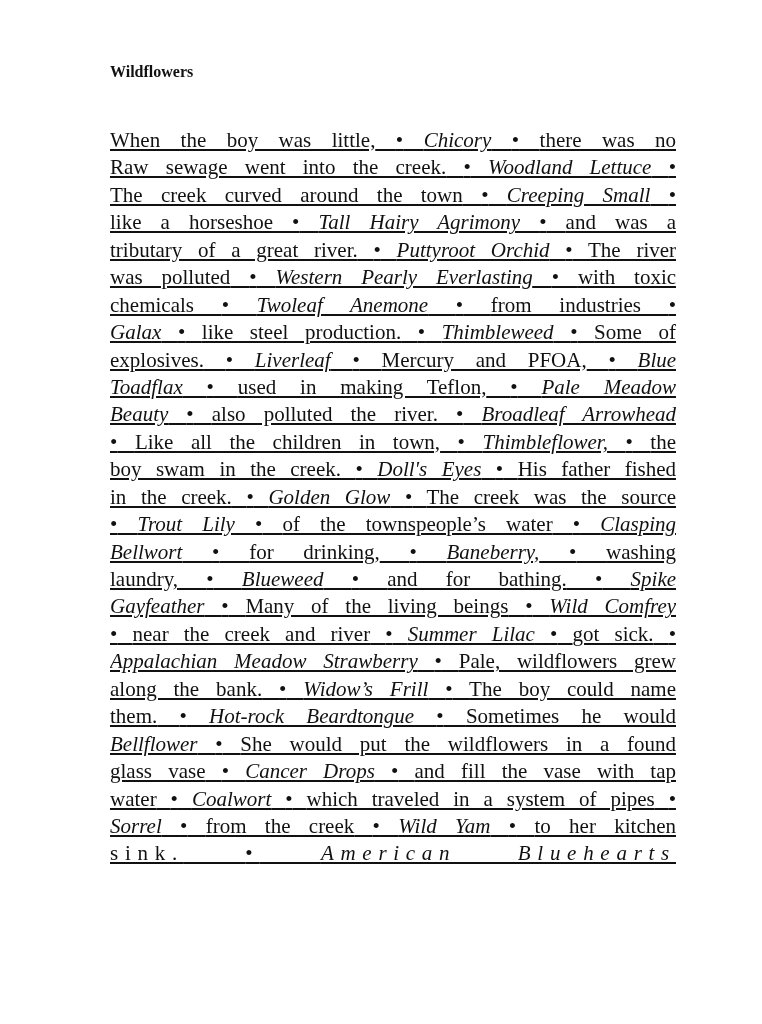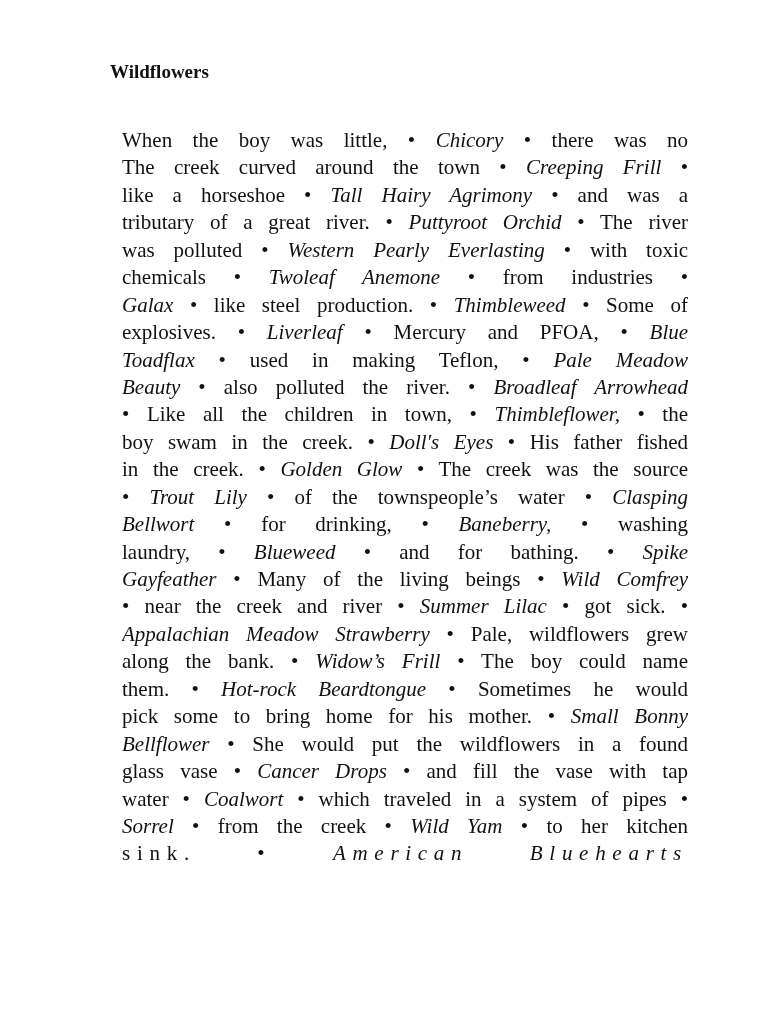--- a/index.html
+++ b/index.html
@@ -19,30 +19,31 @@
       position: absolute;
       left: 110px;
       top: 0;
       width: 566px;
     }
     .title {
       position: absolute;
       top: 60px;
       left: 0;
       font-weight: bold;
-      font-size: 19px;
+      font-size: 16px;
       line-height: 24px;
       margin: 0;
       text-align: right;
     }
     .body {
       position: absolute;
       top: 127px;
-      left: 12px;
+      left: 0;
       width: 566px;
+      text-decoration: underline;
     }
     .line {
       display: block;
       height: 27.45px;
       line-height: 27.45px;
       font-size: 21px;
       text-align: justify;
       text-align-last: justify;
       white-space: nowrap;
       overflow: visible;
@@ -54,40 +55,40 @@
     .seg.it { font-style: italic; }
     .seg.bul { padding: 0 0; }
   </style>
 </head>
 <body>
 
 <div class="page">
   <h1 class="title">Wildflowers</h1>
   <div class="body" id="poem-body">
       <span class="line" style="white-space: normal; overflow: hidden;"><span class="seg" style="white-space: normal;">When the boy was little,</span> <span class="seg bul" style="white-space: normal;">•</span> <span class="seg it" style="white-space: normal;">Chicory</span> <span class="seg bul" style="white-space: normal;">•</span> <span class="seg" style="white-space: normal;">there was no</span></span>
-      <span class="line" style="white-space: normal; overflow: hidden;"><span class="seg" style="white-space: normal;">The creek curved around the town</span> <span class="seg bul" style="white-space: normal;">•</span> <span class="seg it" style="white-space: normal;">Creeping Frill</span> <span class="seg bul" style="white-space: normal;">•</span></span>
+      <span class="line" style="white-space: normal; overflow: hidden;"><span class="seg" style="white-space: normal;">Raw sewage went into the creek.</span> <span class="seg bul" style="white-space: normal;">•</span> <span class="seg it" style="white-space: normal;">Woodland Lettuce</span> <span class="seg bul" style="white-space: normal;">•</span></span>
+      <span class="line" style="white-space: normal; overflow: hidden;"><span class="seg" style="white-space: normal;">The creek curved around the town</span> <span class="seg bul" style="white-space: normal;">•</span> <span class="seg it" style="white-space: normal;">Creeping Small</span> <span class="seg bul" style="white-space: normal;">•</span></span>
       <span class="line" style="white-space: normal; overflow: hidden;"><span class="seg" style="white-space: normal;">like a horseshoe</span> <span class="seg bul" style="white-space: normal;">•</span> <span class="seg it" style="white-space: normal;">Tall Hairy Agrimony</span> <span class="seg bul" style="white-space: normal;">•</span> <span class="seg" style="white-space: normal;">and was a</span></span>
       <span class="line" style="white-space: normal; overflow: hidden;"><span class="seg" style="white-space: normal;">tributary of a great river.</span> <span class="seg bul" style="white-space: normal;">•</span> <span class="seg it" style="white-space: normal;">Puttyroot Orchid</span> <span class="seg bul" style="white-space: normal;">•</span> <span class="seg" style="white-space: normal;">The river</span></span>
       <span class="line" style="white-space: normal; overflow: hidden;"><span class="seg" style="white-space: normal;">was polluted</span> <span class="seg bul" style="white-space: normal;">•</span> <span class="seg it" style="white-space: normal;">Western Pearly Everlasting</span> <span class="seg bul" style="white-space: normal;">•</span> <span class="seg" style="white-space: normal;">with toxic</span></span>
       <span class="line" style="white-space: normal; overflow: hidden;"><span class="seg" style="white-space: normal;">chemicals</span> <span class="seg bul" style="white-space: normal;">•</span> <span class="seg it" style="white-space: normal;">Twoleaf Anemone</span> <span class="seg bul" style="white-space: normal;">•</span> <span class="seg" style="white-space: normal;">from industries</span> <span class="seg bul" style="white-space: normal;">•</span></span>
       <span class="line" style="white-space: normal; overflow: hidden;"><span class="seg it" style="white-space: normal;">Galax</span> <span class="seg bul" style="white-space: normal;">•</span> <span class="seg" style="white-space: normal;">like steel production.</span> <span class="seg bul" style="white-space: normal;">•</span> <span class="seg it" style="white-space: normal;">Thimbleweed</span> <span class="seg bul" style="white-space: normal;">•</span> <span class="seg" style="white-space: normal;">Some of</span></span>
       <span class="line" style="white-space: normal; overflow: hidden;"><span class="seg" style="white-space: normal;">explosives.</span> <span class="seg bul" style="white-space: normal;">•</span> <span class="seg it" style="white-space: normal;">Liverleaf</span> <span class="seg bul" style="white-space: normal;">•</span> <span class="seg" style="white-space: normal;">Mercury and PFOA,</span> <span class="seg bul" style="white-space: normal;">•</span> <span class="seg it" style="white-space: normal;">Blue</span></span>
       <span class="line" style="white-space: normal; overflow: hidden;"><span class="seg it" style="white-space: normal;">Toadflax</span> <span class="seg bul" style="white-space: normal;">•</span> <span class="seg" style="white-space: normal;">used in making Teflon,</span> <span class="seg bul" style="white-space: normal;">•</span> <span class="seg it" style="white-space: normal;">Pale Meadow</span></span>
       <span class="line" style="white-space: normal; overflow: hidden;"><span class="seg it" style="white-space: normal;">Beauty</span> <span class="seg bul" style="white-space: normal;">•</span> <span class="seg" style="white-space: normal;">also polluted the river.</span> <span class="seg bul" style="white-space: normal;">•</span> <span class="seg it" style="white-space: normal;">Broadleaf Arrowhead</span></span>
       <span class="line" style="white-space: normal; overflow: hidden;"><span class="seg bul" style="white-space: normal;">•</span> <span class="seg" style="white-space: normal;">Like all the children in town,</span> <span class="seg bul" style="white-space: normal;">•</span> <span class="seg it" style="white-space: normal;">Thimbleflower,</span> <span class="seg bul" style="white-space: normal;">•</span> <span class="seg" style="white-space: normal;">the</span></span>
       <span class="line" style="white-space: normal; overflow: hidden;"><span class="seg" style="white-space: normal;">boy swam in the creek.</span> <span class="seg bul" style="white-space: normal;">•</span> <span class="seg it" style="white-space: normal;">Doll's Eyes</span> <span class="seg bul" style="white-space: normal;">•</span> <span class="seg" style="white-space: normal;">His father fished</span></span>
       <span class="line" style="white-space: normal; overflow: hidden;"><span class="seg" style="white-space: normal;">in the creek.</span> <span class="seg bul" style="white-space: normal;">•</span> <span class="seg it" style="white-space: normal;">Golden Glow</span> <span class="seg bul" style="white-space: normal;">•</span> <span class="seg" style="white-space: normal;">The creek was the source</span></span>
       <span class="line" style="white-space: normal; overflow: hidden;"><span class="seg bul" style="white-space: normal;">•</span> <span class="seg it" style="white-space: normal;">Trout Lily</span> <span class="seg bul" style="white-space: normal;">•</span> <span class="seg" style="white-space: normal;">of the townspeople’s water</span> <span class="seg bul" style="white-space: normal;">•</span> <span class="seg it" style="white-space: normal;">Clasping</span></span>
       <span class="line" style="white-space: normal; overflow: hidden;"><span class="seg it" style="white-space: normal;">Bellwort</span> <span class="seg bul" style="white-space: normal;">•</span> <span class="seg" style="white-space: normal;">for drinking,</span> <span class="seg bul" style="white-space: normal;">•</span> <span class="seg it" style="white-space: normal;">Baneberry,</span> <span class="seg bul" style="white-space: normal;">•</span> <span class="seg" style="white-space: normal;">washing</span></span>
       <span class="line" style="white-space: normal; overflow: hidden;"><span class="seg" style="white-space: normal;">laundry,</span> <span class="seg bul" style="white-space: normal;">•</span> <span class="seg it" style="white-space: normal;">Blueweed</span> <span class="seg bul" style="white-space: normal;">•</span> <span class="seg" style="white-space: normal;">and for bathing.</span> <span class="seg bul" style="white-space: normal;">•</span> <span class="seg it" style="white-space: normal;">Spike</span></span>
       <span class="line" style="white-space: normal; overflow: hidden;"><span class="seg it" style="white-space: normal;">Gayfeather</span> <span class="seg bul" style="white-space: normal;">•</span> <span class="seg" style="white-space: normal;">Many of the living beings</span> <span class="seg bul" style="white-space: normal;">•</span> <span class="seg it" style="white-space: normal;">Wild Comfrey</span></span>
       <span class="line" style="white-space: normal; overflow: hidden;"><span class="seg bul" style="white-space: normal;">•</span> <span class="seg" style="white-space: normal;">near the creek and river</span> <span class="seg bul" style="white-space: normal;">•</span> <span class="seg it" style="white-space: normal;">Summer Lilac</span> <span class="seg bul" style="white-space: normal;">•</span> <span class="seg" style="white-space: normal;">got sick.</span> <span class="seg bul" style="white-space: normal;">•</span></span>
       <span class="line" style="white-space: normal; overflow: hidden;"><span class="seg it" style="white-space: normal;">Appalachian Meadow Strawberry</span> <span class="seg bul" style="white-space: normal;">•</span> <span class="seg" style="white-space: normal;">Pale, wildflowers grew</span></span>
       <span class="line" style="white-space: normal; overflow: hidden;"><span class="seg" style="white-space: normal;">along the bank.</span> <span class="seg bul" style="white-space: normal;">•</span> <span class="seg it" style="white-space: normal;">Widow’s Frill</span> <span class="seg bul" style="white-space: normal;">•</span> <span class="seg" style="white-space: normal;">The boy could name</span></span>
       <span class="line" style="white-space: normal; overflow: hidden;"><span class="seg" style="white-space: normal;">them.</span> <span class="seg bul" style="white-space: normal;">•</span> <span class="seg it" style="white-space: normal;">Hot-rock Beardtongue</span> <span class="seg bul" style="white-space: normal;">•</span> <span class="seg" style="white-space: normal;">Sometimes he would</span></span>
-      <span class="line" style="white-space: normal; overflow: hidden;"><span class="seg" style="white-space: normal;">pick some to bring home for his mother.</span> <span class="seg bul" style="white-space: normal;">•</span> <span class="seg it" style="white-space: normal;">Small Bonny</span></span>
       <span class="line" style="white-space: normal; overflow: hidden;"><span class="seg it" style="white-space: normal; margin-top: 24px;">Bellflower</span> <span class="seg bul" style="white-space: normal;">•</span> <span class="seg" style="white-space: normal;">She would put the wildflowers in a found</span></span>
       <span class="line" style="white-space: normal; overflow: hidden;"><span class="seg" style="white-space: normal;">glass vase</span> <span class="seg bul" style="white-space: normal;">•</span> <span class="seg it" style="white-space: normal;">Cancer Drops</span> <span class="seg bul" style="white-space: normal;">•</span> <span class="seg" style="white-space: normal;">and fill the vase with tap</span></span>
       <span class="line" style="white-space: normal; overflow: hidden;"><span class="seg" style="white-space: normal;">water</span> <span class="seg bul" style="white-space: normal;">•</span> <span class="seg it" style="white-space: normal;">Coalwort</span> <span class="seg bul" style="white-space: normal;">•</span> <span class="seg" style="white-space: normal;">which traveled in a system of pipes</span> <span class="seg bul" style="white-space: normal;">•</span></span>
       <span class="line" style="white-space: normal; overflow: hidden;"><span class="seg it" style="white-space: normal;">Sorrel</span> <span class="seg bul" style="white-space: normal;">•</span> <span class="seg" style="white-space: normal;">from the creek</span> <span class="seg bul" style="white-space: normal;">•</span> <span class="seg it" style="white-space: normal;">Wild Yam</span> <span class="seg bul" style="white-space: normal;">•</span> <span class="seg" style="white-space: normal;">to her kitchen</span></span>
       <span class="line last" style="white-space: normal; overflow: hidden;"><span class="seg" style="white-space: normal;">sink.</span> <span class="seg bul" style="white-space: normal;">•</span> <span class="seg it" style="white-space: normal;">American Bluehearts</span></span>
     </div>
 </div>
 
 </body></html>

